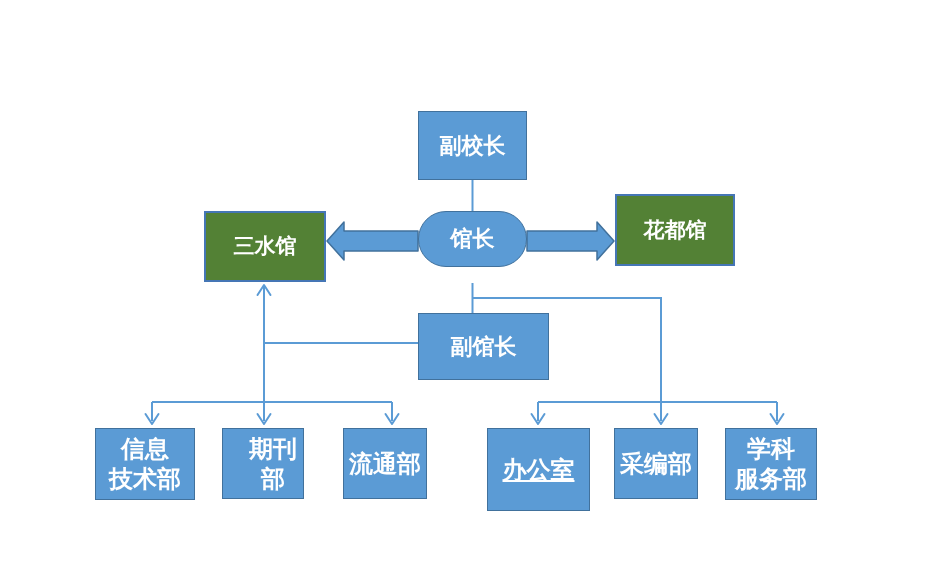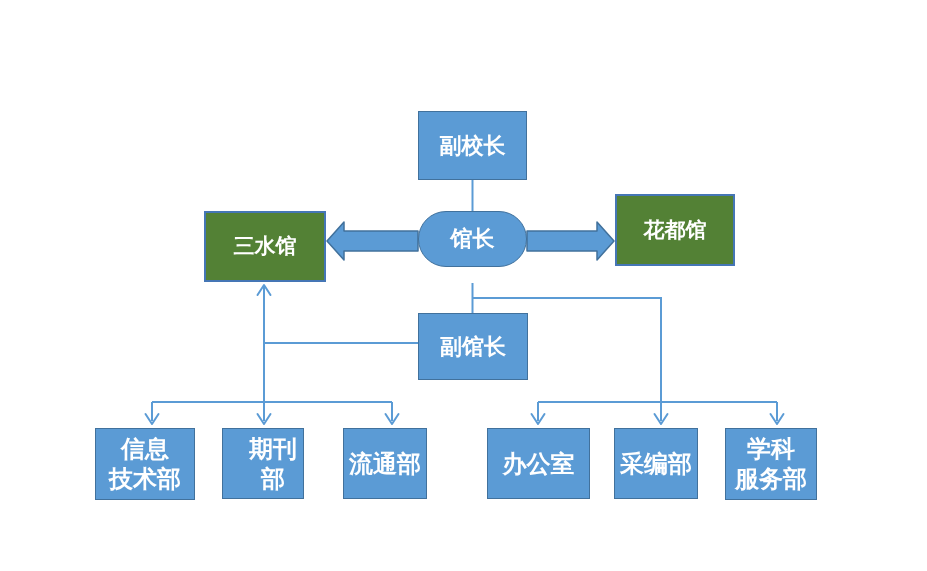--- a/index.html
+++ b/index.html
@@ -126,38 +126,38 @@
   </div>
 
   <div class="node blue" style="left:418px; top:211px; width:109px; height:56px;border-radius:30px;">
     <span class="label">馆长</span>
   </div>
 
   <div class="node green" style="left:615px; top:194px; width:120px; height:72px;">
     <span class="label">花都馆</span>
   </div>
 
-  <div class="node blue" style="left:418px; top:313px; width:110px; height:67px;">
+  <div class="node blue" style="left:418px; top:313px; width:131px; height:67px;">
     <span class="label">副馆长</span>
   </div>
 
   <div class="node blue dept" style="left:95px; top:428px; width:100px; height:72px;">
     <span class="label">信息
 技术部</span>
   </div>
 
   <div class="node blue dept" style="left:222px; top:428px; width:82px; height:71px;padding-left:20px;">
     <span class="label">期刊部</span>
   </div>
 
   <div class="node blue dept" style="left:343px; top:428px; width:84px; height:71px;">
     <span class="label">流通部</span>
   </div>
 
-  <div class="node blue dept" style="left:487px; top:428px; width:103px; height:71px;">
+  <div class="node blue dept" style="left:487px; top:428px; width:103px; height:83px;text-decoration:underline;">
     <span class="label">办公室</span>
   </div>
 
   <div class="node blue dept" style="left:614px; top:428px; width:84px; height:71px;">
     <span class="label">采编部</span>
   </div>
 
   <div class="node blue dept" style="left:725px; top:428px; width:92px; height:72px;">
     <span class="label">学科
 服务部</span>

